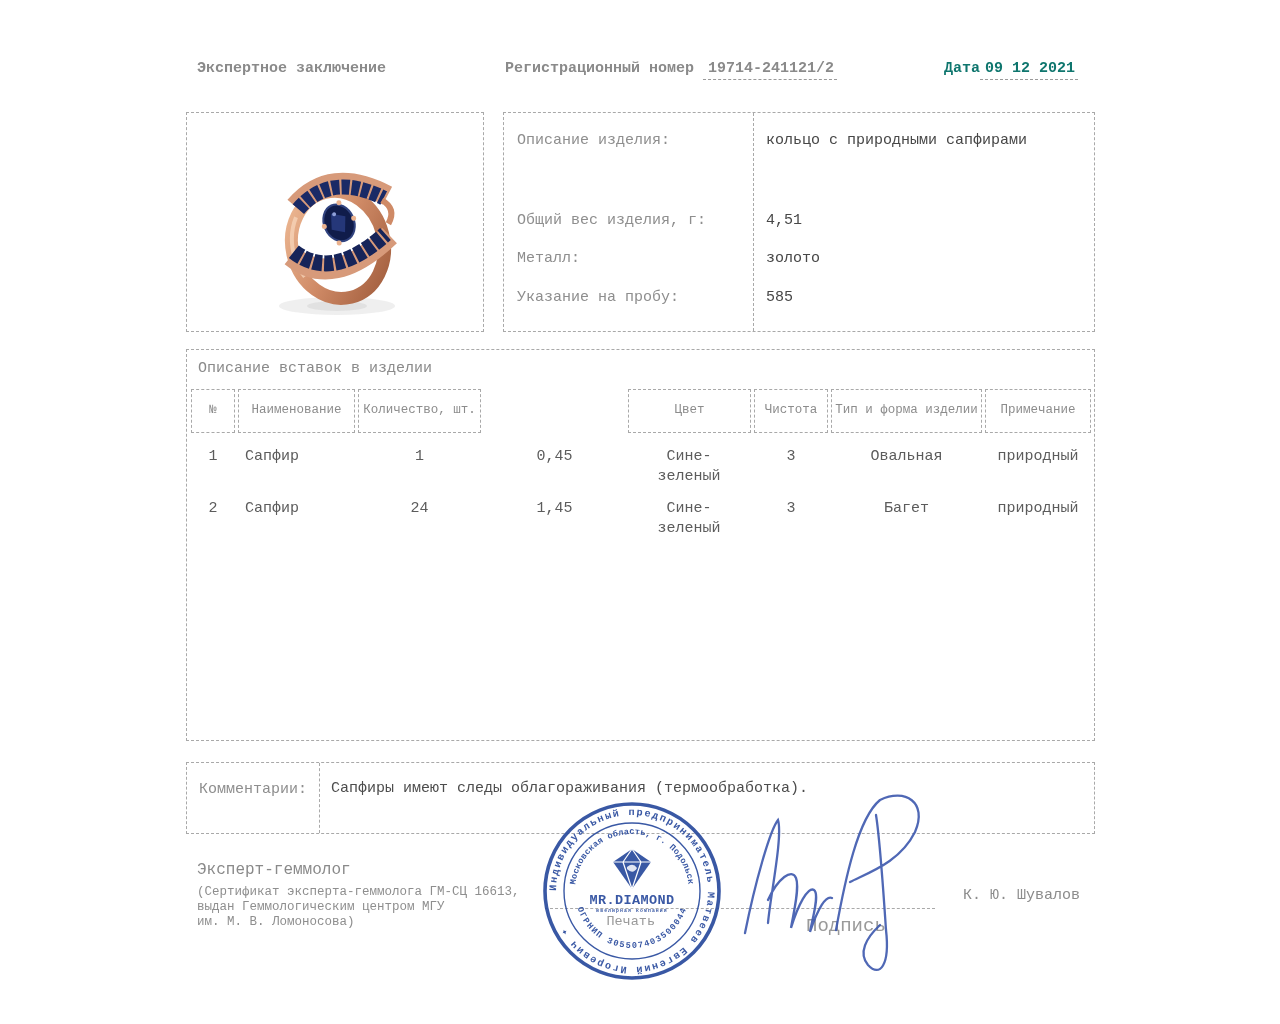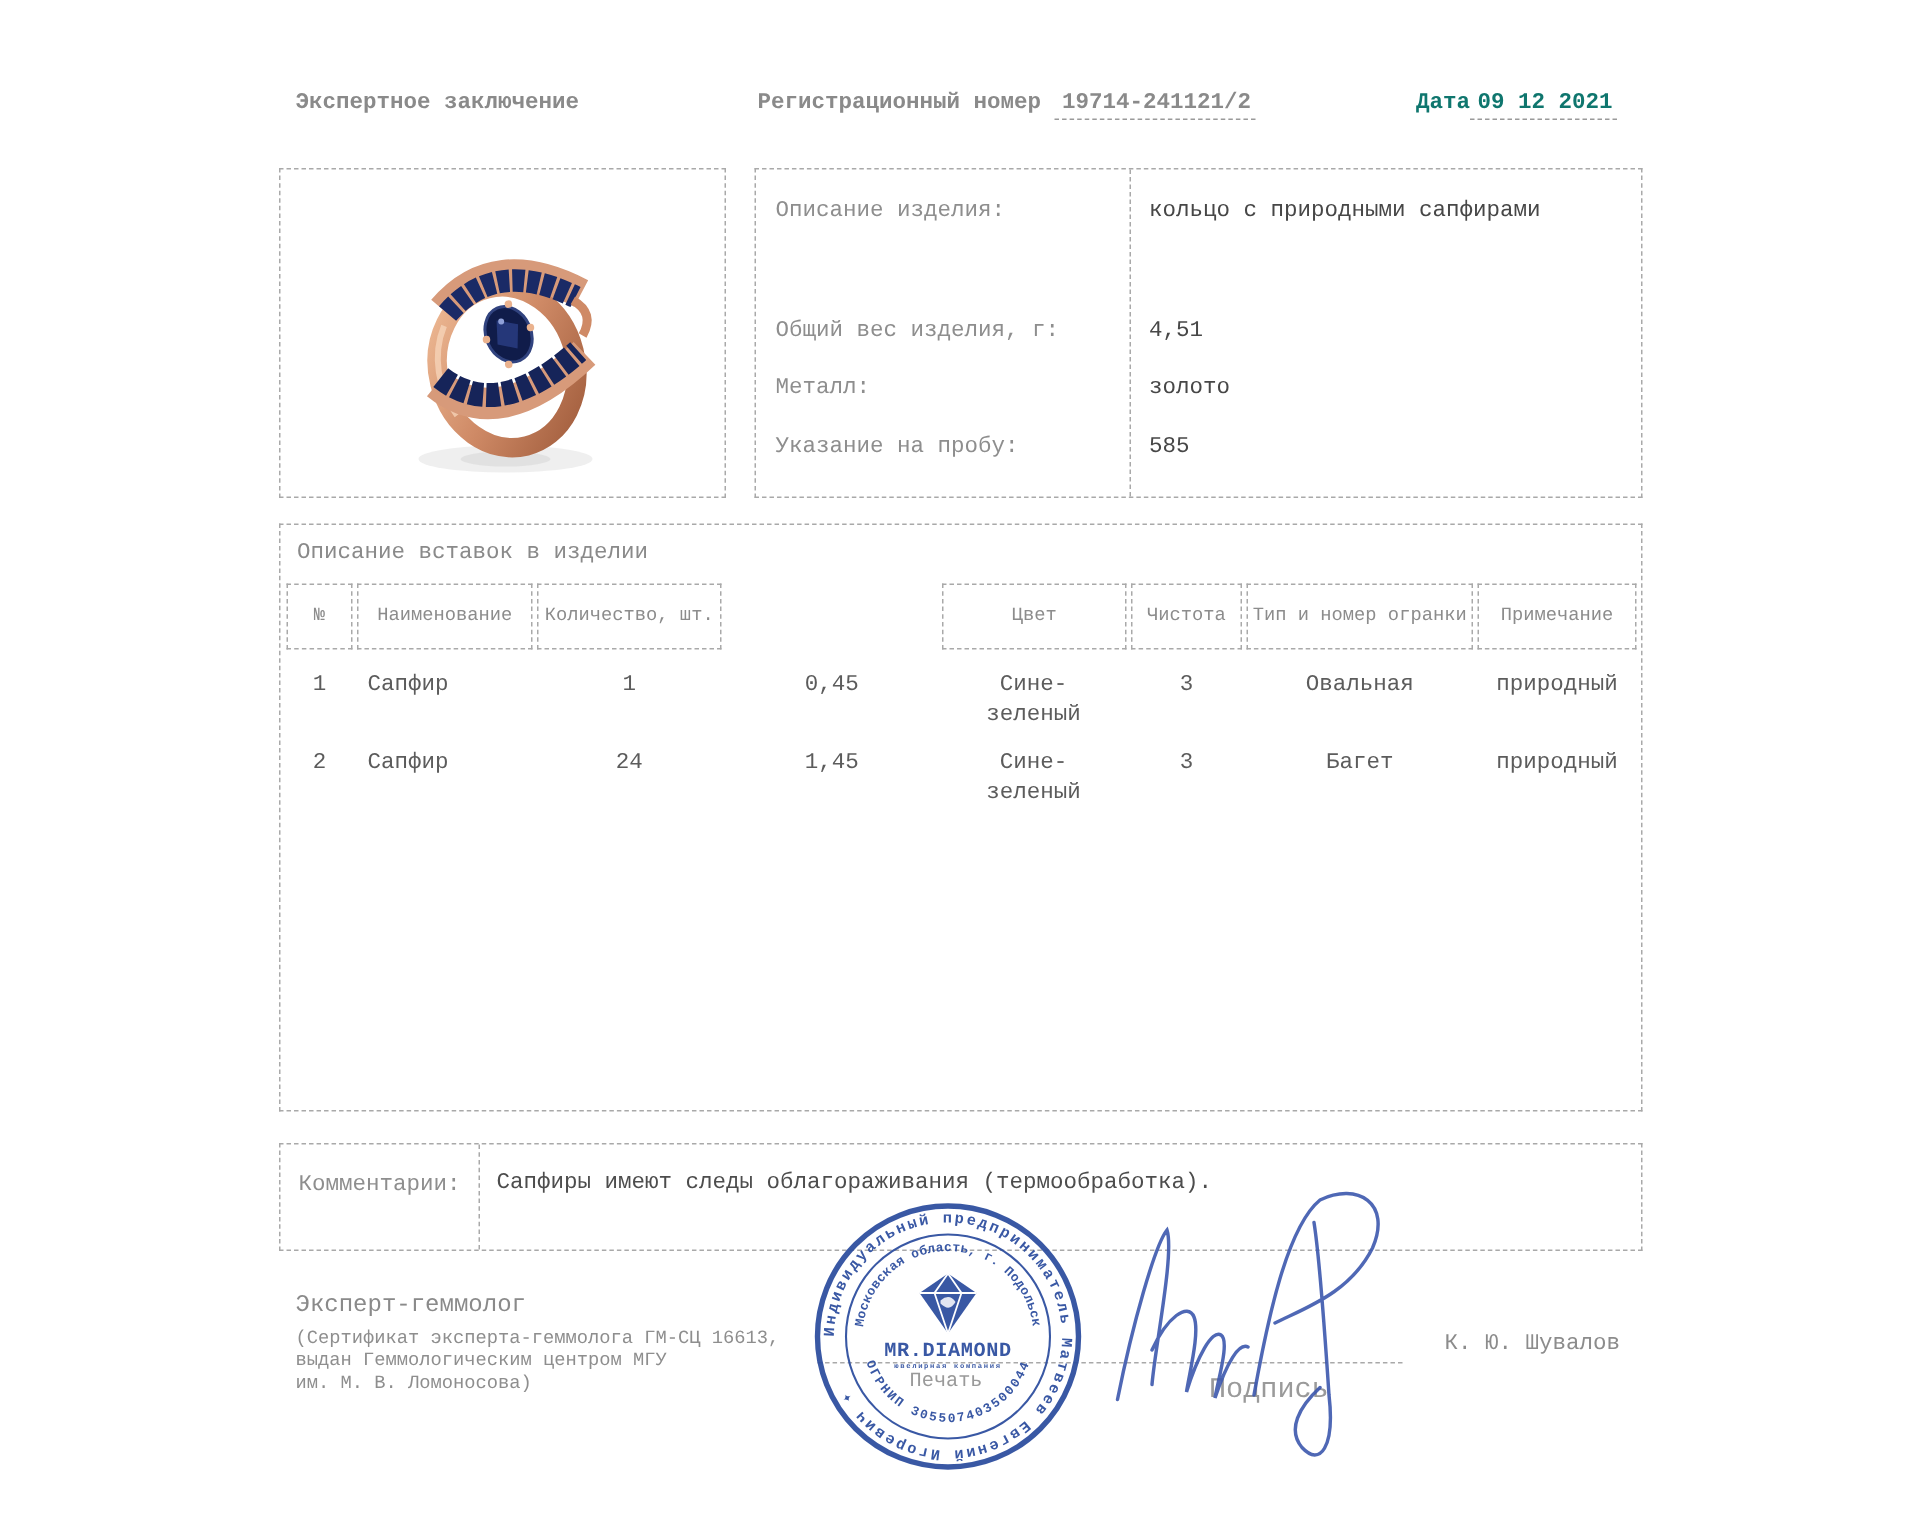--- a/index.html
+++ b/index.html
@@ -112,21 +112,21 @@
   </div>
 
   <div class="abs dash-box table-box">
     <div class="abs t-title">Описание вставок в изделии</div>
 
     <div class="abs col-h c0">№</div>
     <div class="abs col-h c1">Наименование</div>
     <div class="abs col-h c2">Количество, шт.</div>
     <div class="abs col-h c4">Цвет</div>
     <div class="abs col-h c5">Чистота</div>
-    <div class="abs col-h c6">Тип и номер огранки</div>
+    <div class="abs col-h c6">Тип и форма изделии</div>
     <div class="abs col-h c7">Примечание</div>
 
     <div class="cell c0 vrow1">1</div>
     <div class="cell c1 vrow1 left">Сапфир</div>
     <div class="cell c2 vrow1">1</div>
     <div class="cell c3 vrow1">0,45</div>
     <div class="cell c4n vrow1">Сине-зеленый</div>
     <div class="cell c5 vrow1">3</div>
     <div class="cell c6 vrow1">Овальная</div>
     <div class="cell c7 vrow1">природный</div>

